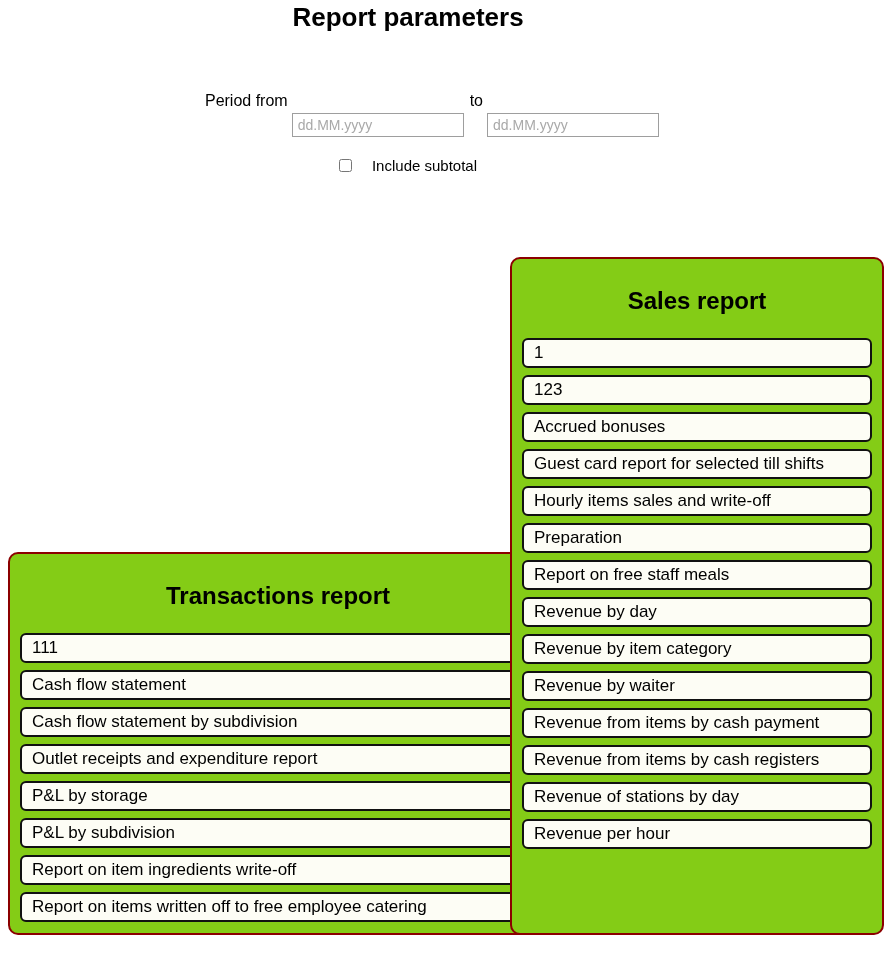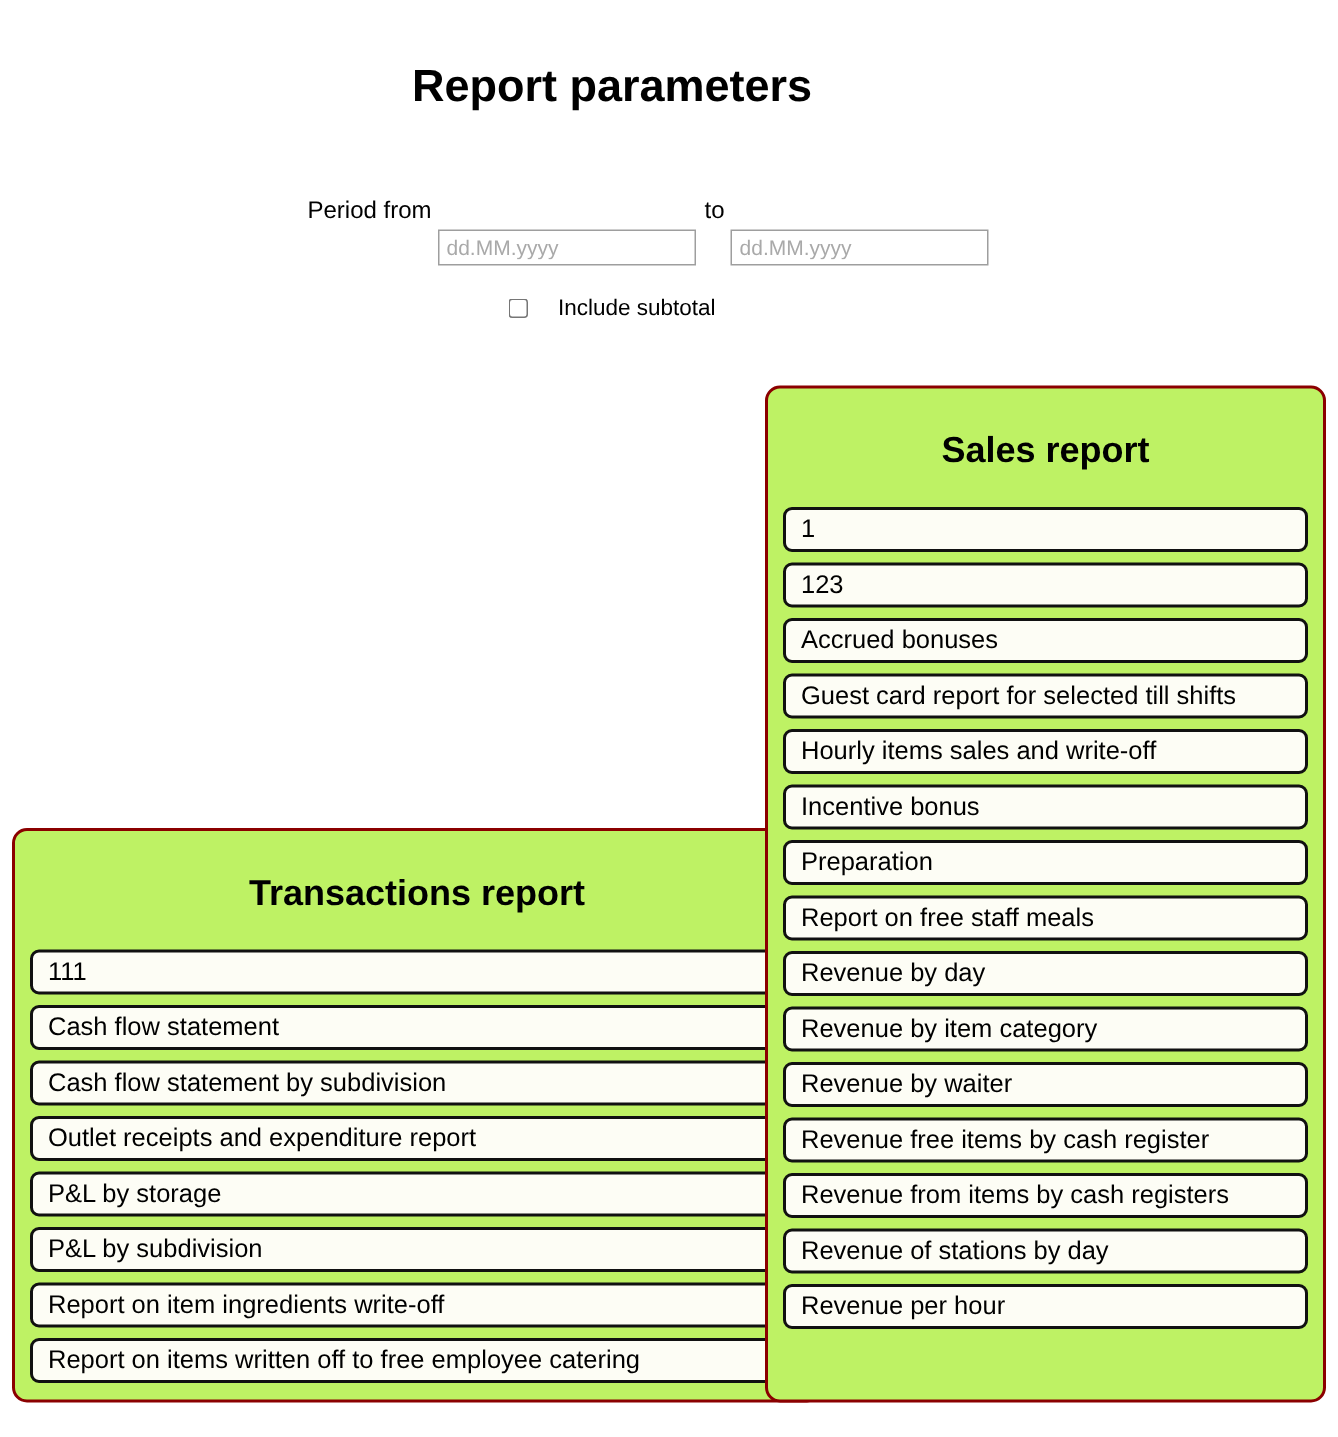--- a/index.html
+++ b/index.html
@@ -16,22 +16,21 @@
     overflow: hidden;
   }
   
   .header-area {
     position: absolute;
     top: 0; left: 0;
     width: 816px;
     text-align: center;
   }
   .page-title {
-    margin-top: 40px;
-    font-size: 30px;
+    font-size: 26px;
     font-weight: bold;
     line-height: 35px;
   }
   .period-row {
     margin-top: 30px;
     font-size: 16px;
     display: flex;
     justify-content: center;
     align-items: center;
     padding-left: 48px;
@@ -60,21 +59,21 @@
     align-items: center;
     gap: 20px;
   }
   .subtotal-row input[type="checkbox"] {
     width: 13px; height: 13px;
     accent-color: #d7d7d7;
   }
   
   .panel {
     position: absolute;
-    background: #bef264;
+    background: #84cc16;
     border: 2px solid #8b0000;
     border-radius: 10px;
     padding: 0 10px;
   }
   .panel-transactions {
     left: 8px; top: 552px;
     width: 540px; height: 383px;
   }
   .panel-sales {
     left: 510px; top: 257px;
@@ -139,26 +138,25 @@
   </section>
 
   <section class="panel panel-sales">
     <h2 class="panel-title">Sales report</h2>
     <div class="item-list">
         <div class="report-item">1</div>
         <div class="report-item">123</div>
         <div class="report-item">Accrued bonuses</div>
         <div class="report-item">Guest card report for selected till shifts</div>
         <div class="report-item">Hourly items sales and write-off</div>
-        <div class="report-item">Incentive bonus</div>
         <div class="report-item">Preparation</div>
         <div class="report-item">Report on free staff meals</div>
         <div class="report-item">Revenue by day</div>
         <div class="report-item">Revenue by item category</div>
         <div class="report-item">Revenue by waiter</div>
-        <div class="report-item">Revenue free items by cash register</div>
+        <div class="report-item">Revenue from items by cash payment</div>
         <div class="report-item">Revenue from items by cash registers</div>
         <div class="report-item">Revenue of stations by day</div>
         <div class="report-item">Revenue per hour</div>
       </div>
   </section>
 
 </div>
 
 </body></html>

